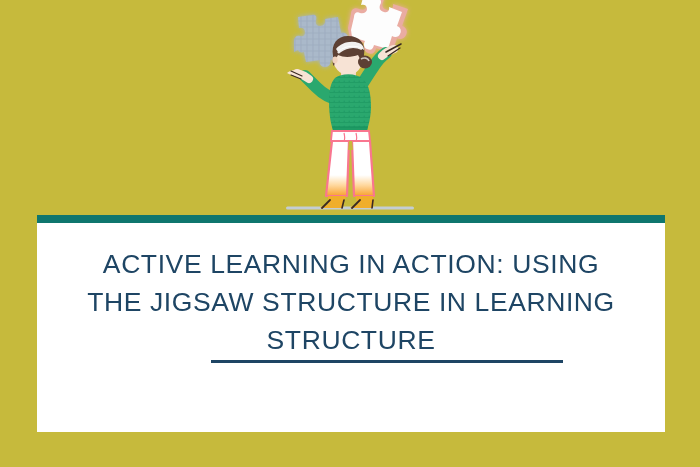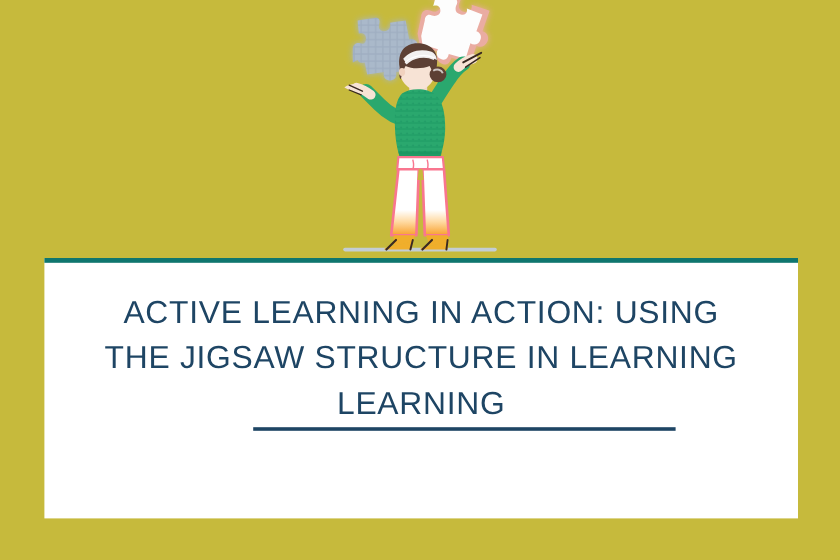--- a/index.html
+++ b/index.html
@@ -37,21 +37,21 @@
   }
 
   
   #title-card {
     position: absolute;
     left: 37px;
     top: 215px;
     width: 628px;
     height: 217px;
     background: #ffffff;
-    border-top: 4px solid #0f766e;
+    border-top: 8px solid #0f766e;
     box-sizing: border-box;
   }
 
   #title-block {
     position: absolute;
     left: 0;
     right: 0;
     top: 22px;
     text-align: center;
   }
@@ -213,20 +213,20 @@
         <path d="M105 200 L104 208" stroke="#3a2a22" stroke-width="1.6" fill="none" stroke-linecap="round"></path>
       </g>
     </svg>
   </div>
 
   <div id="title-card">
 
     <div id="title-block">
       <div class="title-line">ACTIVE LEARNING IN ACTION: USING</div>
       <div class="title-line">THE JIGSAW STRUCTURE IN LEARNING</div>
-      <div class="title-line">LEARNING</div>
+      <div class="title-line">STRUCTURE</div>
     </div>
 
     <div id="title-divider"></div>
 
   </div>
 
 </div>
 
 </body></html>

